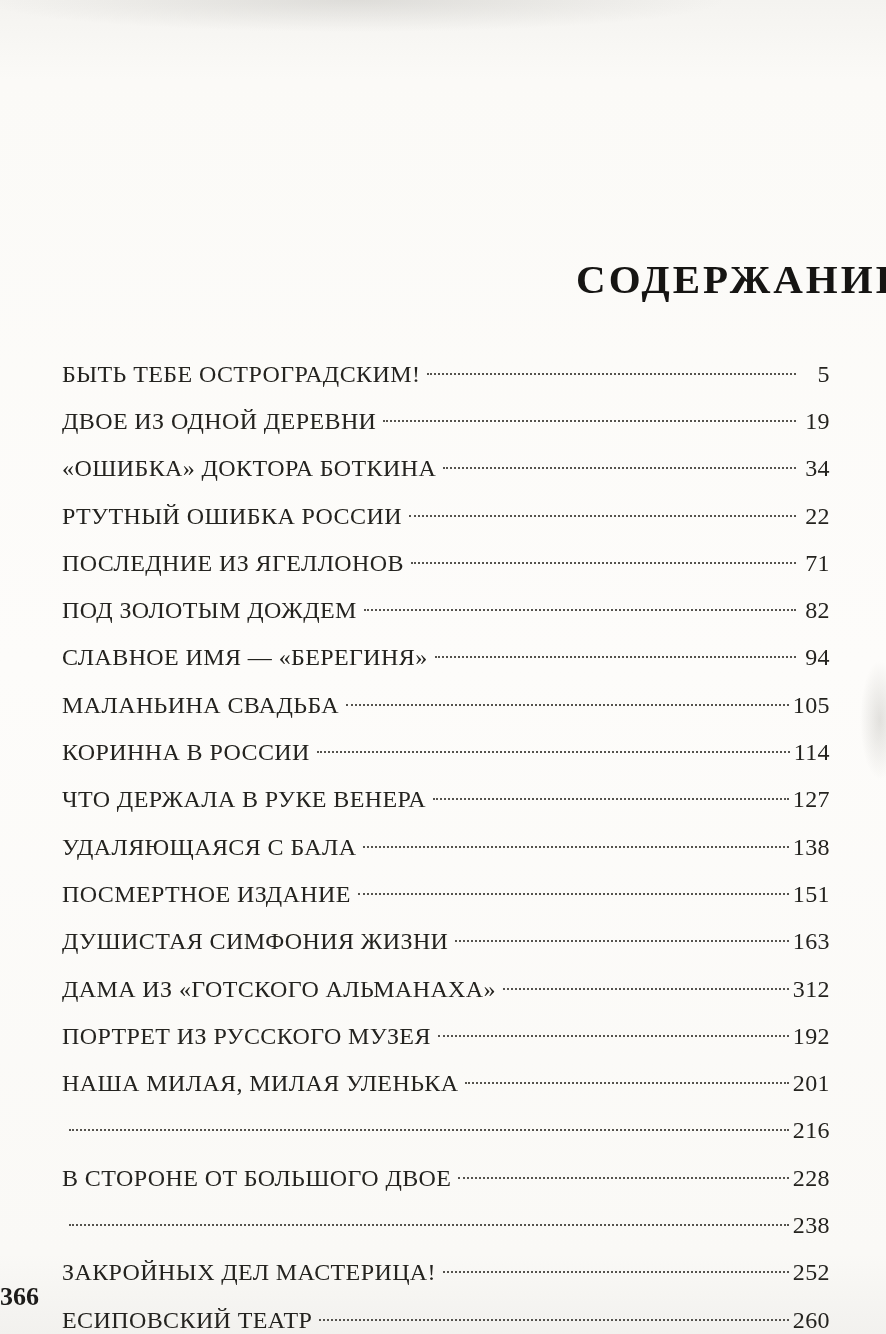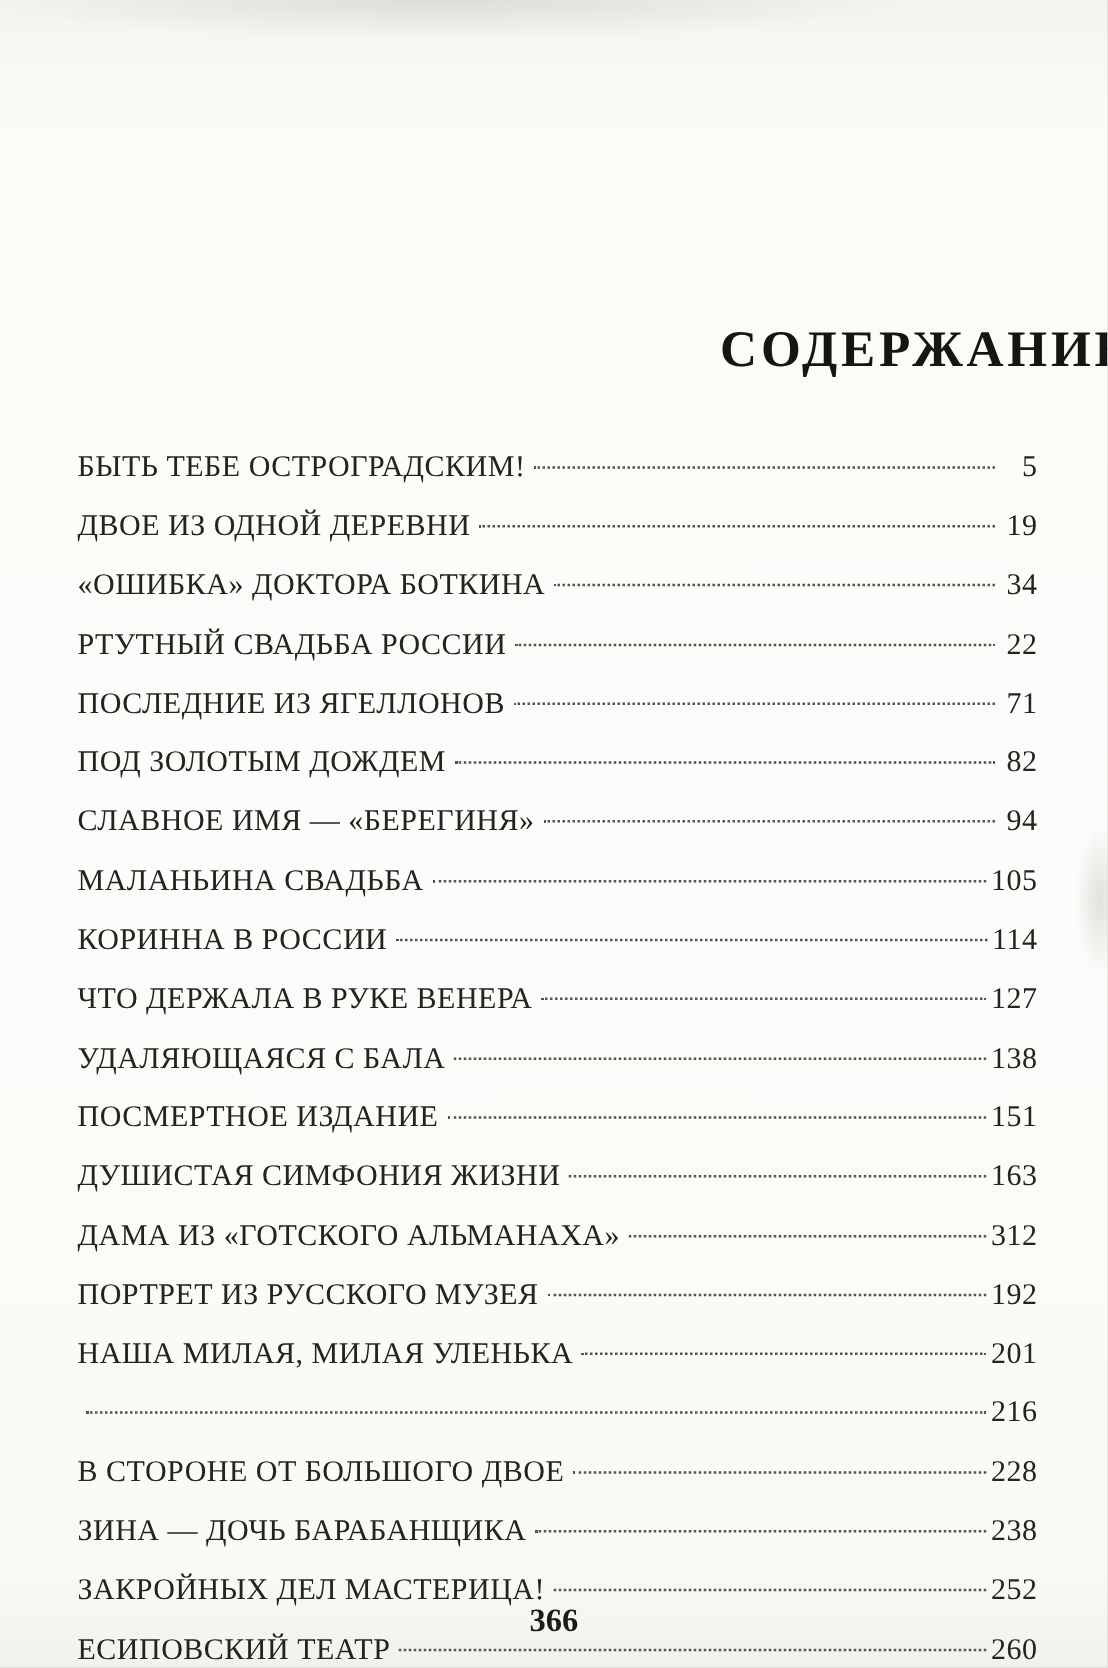--- a/index.html
+++ b/index.html
@@ -77,21 +77,21 @@
     line-height: 1;
     padding-bottom: 4px;
     min-width: 30px;
     text-align: right;
   }
   .page-footer {
     position: absolute;
     bottom: 22px;
     left: 0;
     width: 100%;
-    text-align: center;
+    text-align: left;
     font-size: 26px;
     font-weight: bold;
     color: #1c1b19;
   }
 </style>
 </head>
 <body>
 
 <div class="scan-page">
   <div class="smudge-top"></div>
@@ -110,21 +110,21 @@
       <span class="toc-title">ДВОЕ ИЗ ОДНОЙ ДЕРЕВНИ</span>
       <span class="toc-dots"></span>
       <span class="toc-page">19</span>
     </div>
     <div class="toc-row">
       <span class="toc-title">«ОШИБКА» ДОКТОРА БОТКИНА</span>
       <span class="toc-dots"></span>
       <span class="toc-page">34</span>
     </div>
     <div class="toc-row">
-      <span class="toc-title">РТУТНЫЙ СВАДЬБА РОССИИ</span>
+      <span class="toc-title">РТУТНЫЙ ОШИБКА РОССИИ</span>
       <span class="toc-dots"></span>
       <span class="toc-page">22</span>
     </div>
     <div class="toc-row">
       <span class="toc-title">ПОСЛЕДНИЕ ИЗ ЯГЕЛЛОНОВ</span>
       <span class="toc-dots"></span>
       <span class="toc-page">71</span>
     </div>
     <div class="toc-row">
       <span class="toc-title">ПОД ЗОЛОТЫМ ДОЖДЕМ</span>
@@ -184,21 +184,20 @@
     <div class="toc-row">
       <span class="toc-dots"></span>
       <span class="toc-page">216</span>
     </div>
     <div class="toc-row">
       <span class="toc-title">В СТОРОНЕ ОТ БОЛЬШОГО ДВОЕ</span>
       <span class="toc-dots"></span>
       <span class="toc-page">228</span>
     </div>
     <div class="toc-row">
-      <span class="toc-title">ЗИНА — ДОЧЬ БАРАБАНЩИКА</span>
       <span class="toc-dots"></span>
       <span class="toc-page">238</span>
     </div>
     <div class="toc-row">
       <span class="toc-title">ЗАКРОЙНЫХ ДЕЛ МАСТЕРИЦА!</span>
       <span class="toc-dots"></span>
       <span class="toc-page">252</span>
     </div>
     <div class="toc-row">
       <span class="toc-title">ЕСИПОВСКИЙ ТЕАТР</span>

